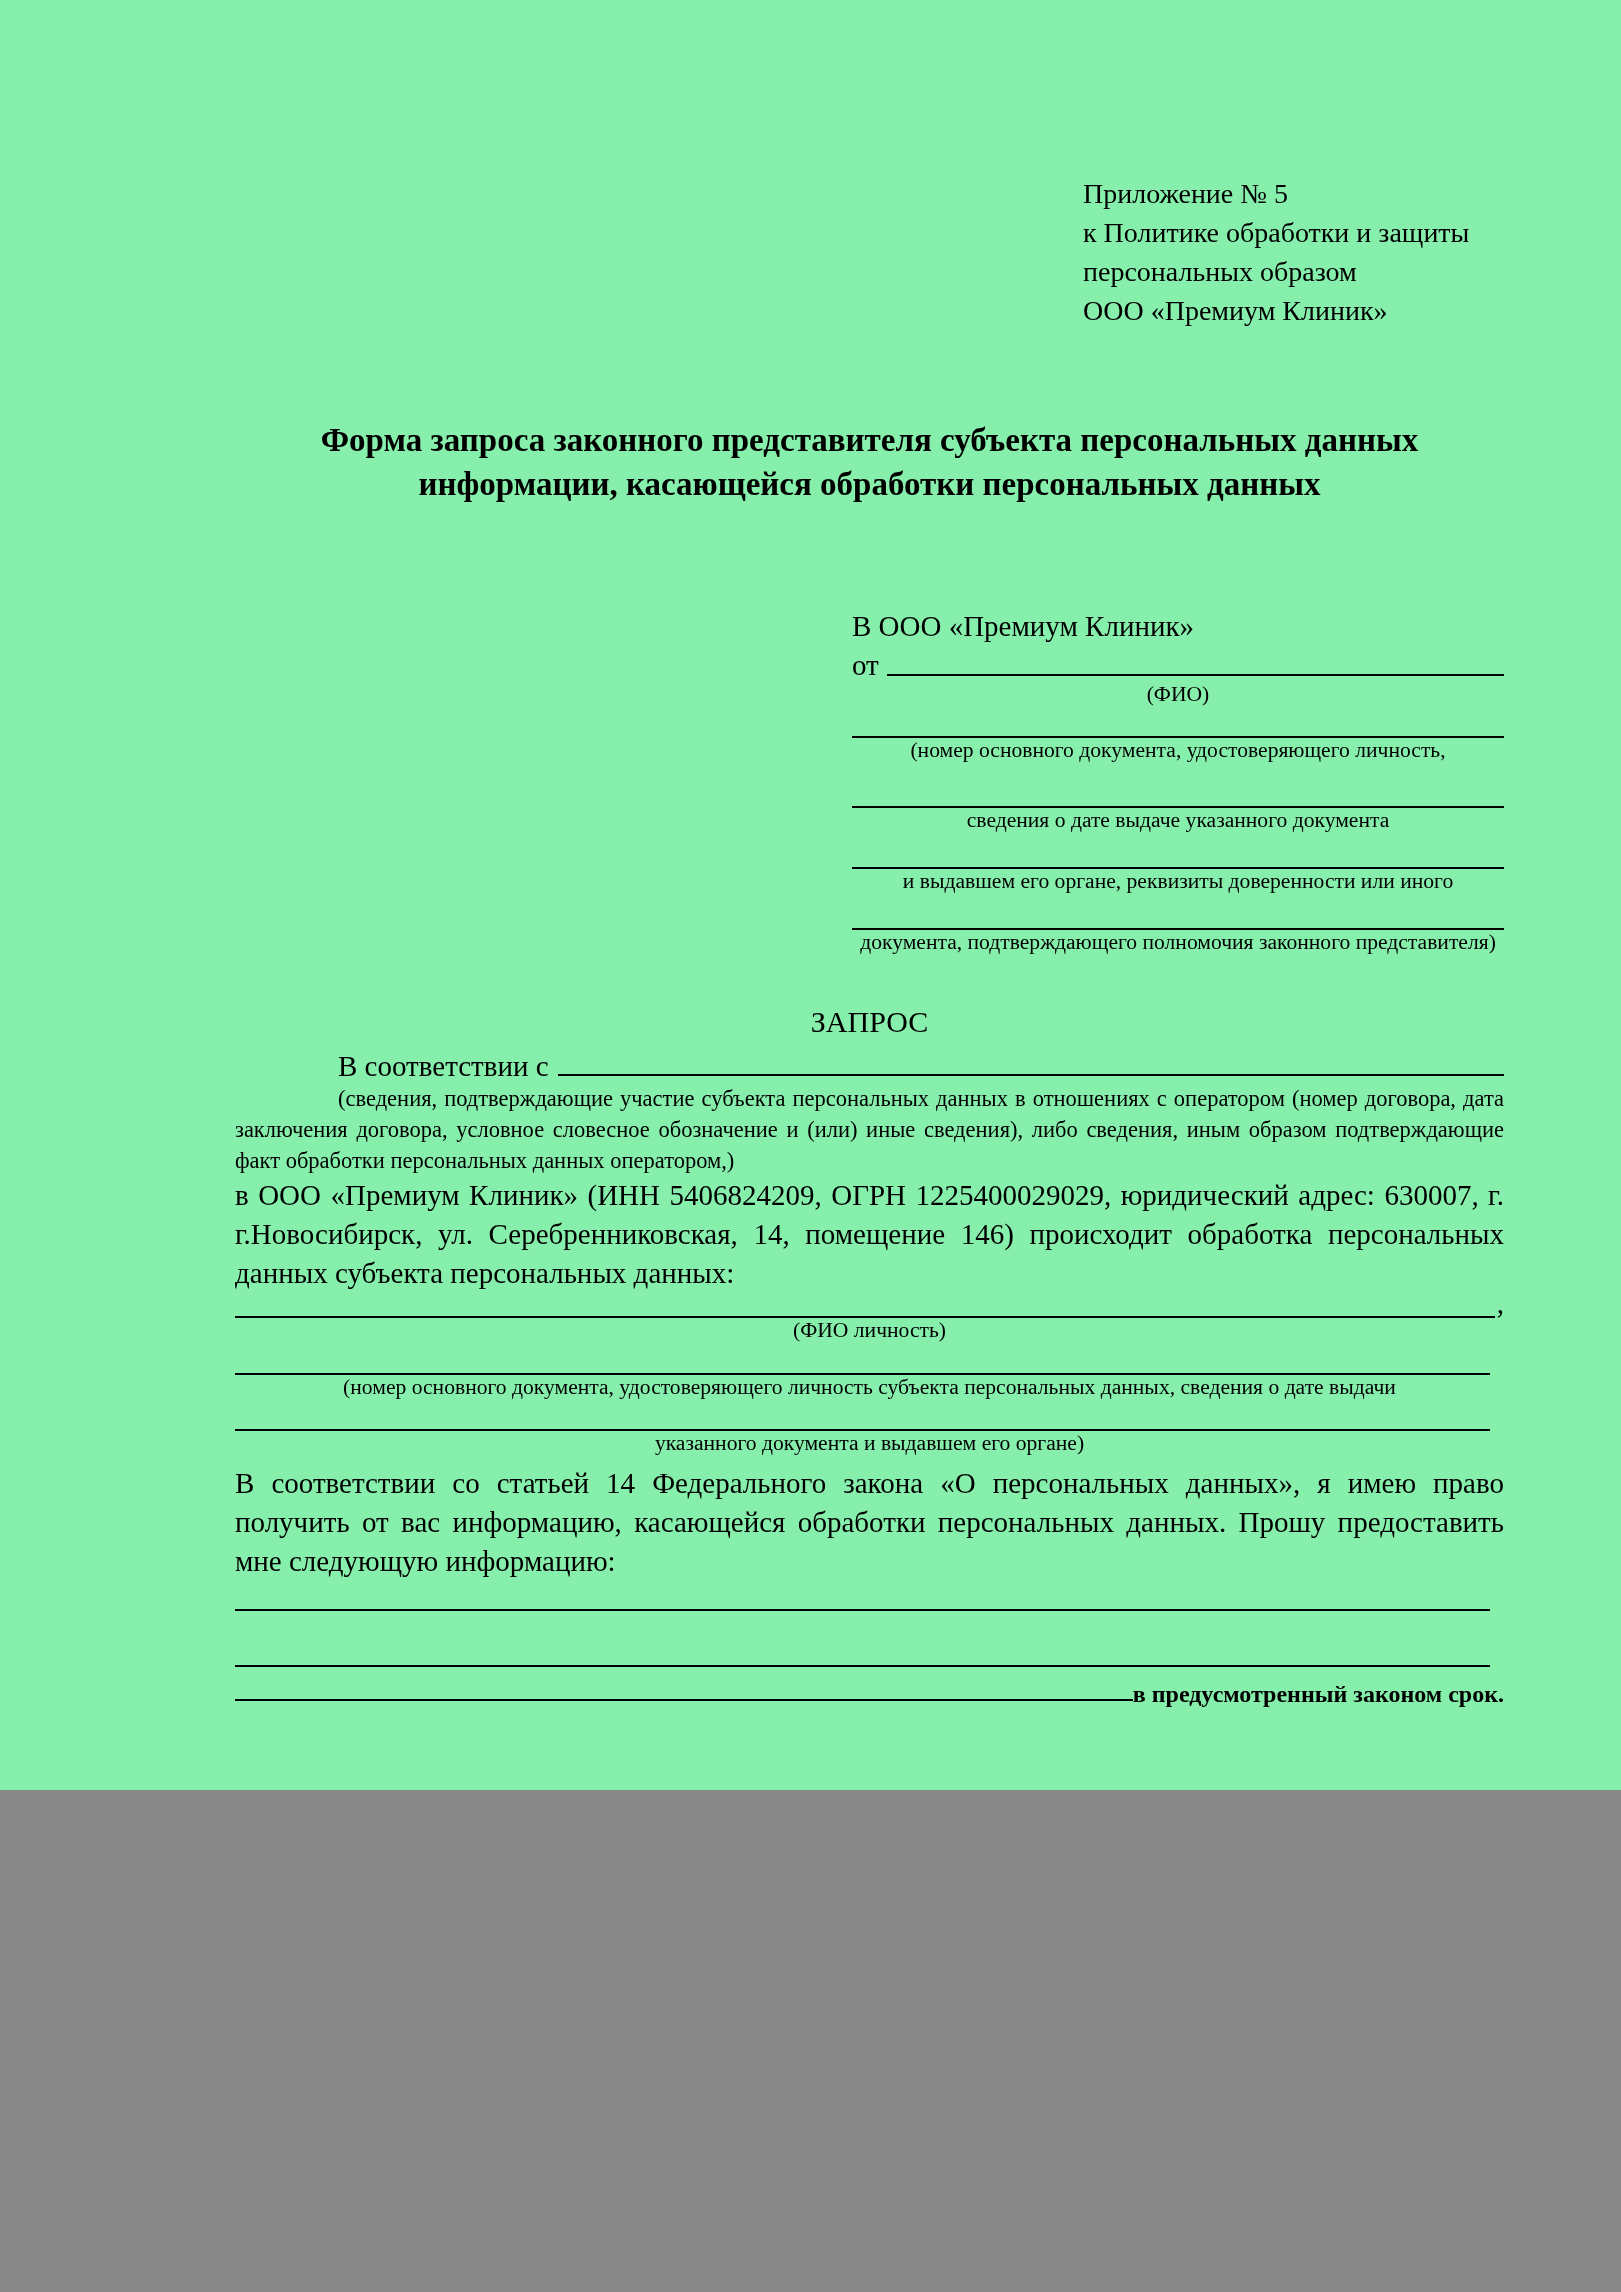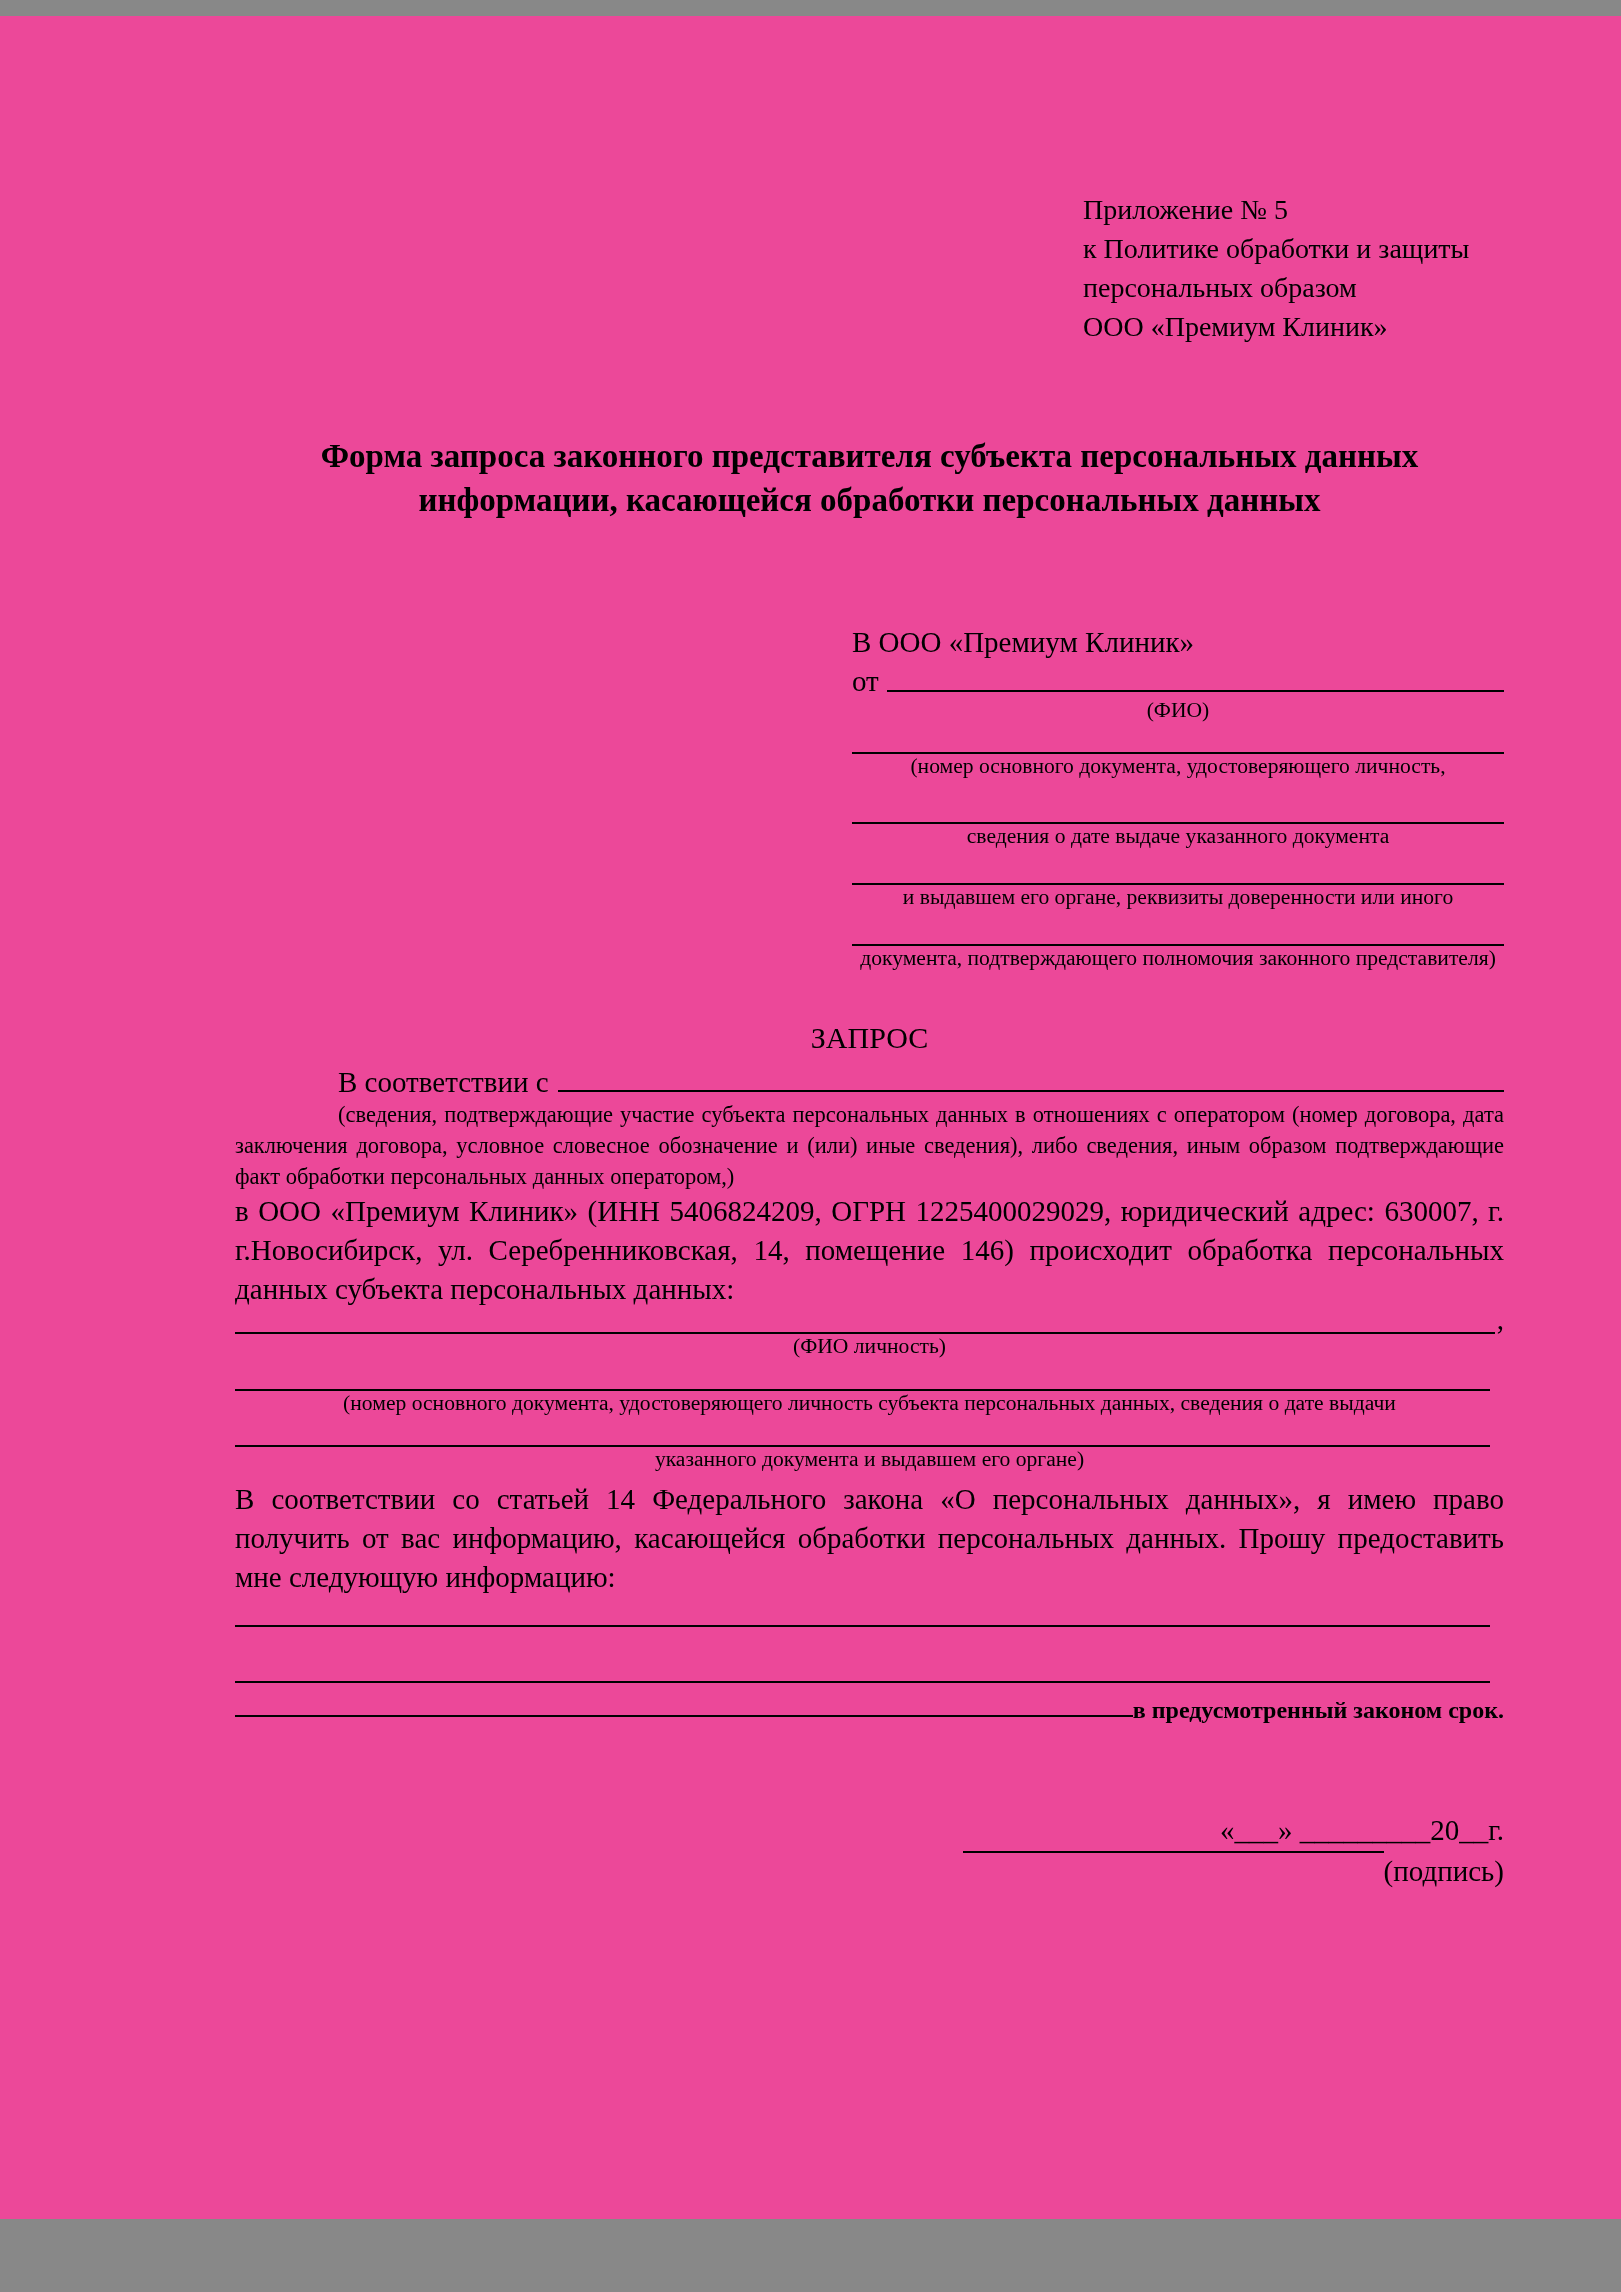--- a/index.html
+++ b/index.html
@@ -1,20 +1,20 @@
 <!DOCTYPE html>
 <html><head>
 <meta charset="utf-8">
 <style>
   * { margin:0; padding:0; box-sizing:border-box; }
   html,body { background:#888; }
   body { font-family:"Liberation Serif","DejaVu Serif",serif; color:#000; }
   .page {
-    position:relative; width:1621px; height:2203px; background:#ec4899;
-    overflow:hidden; margin:16px auto;
+    position:relative; width:1621px; height:1790px; background:#86efac;
+    overflow:hidden; margin:0 auto;
   }
   .content { padding:0 117px 0 235px; width:1621px; }
   
   .appendix { margin:174px 0 0 848px; width:421px; font-size:28px; line-height:39px; }
   
   .title { margin-top:88px; text-align:center; font-weight:bold; font-size:33px; line-height:44px; }
   .title span { display:block; }
   
   .recipient { margin-left:617px; margin-top:102px; width:652px; font-size:29px; }
   .to { line-height:37px; }

